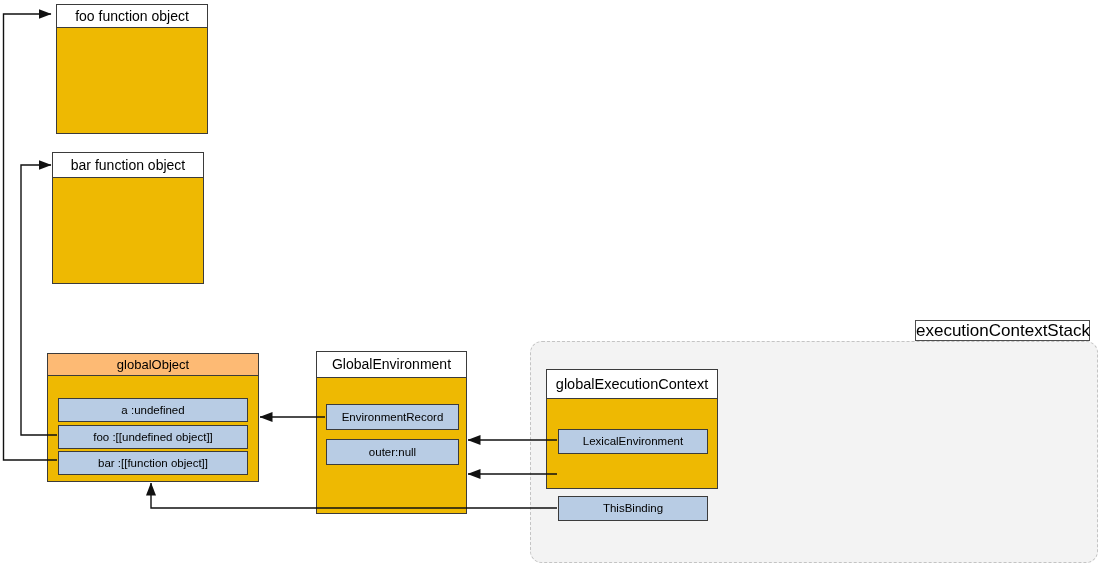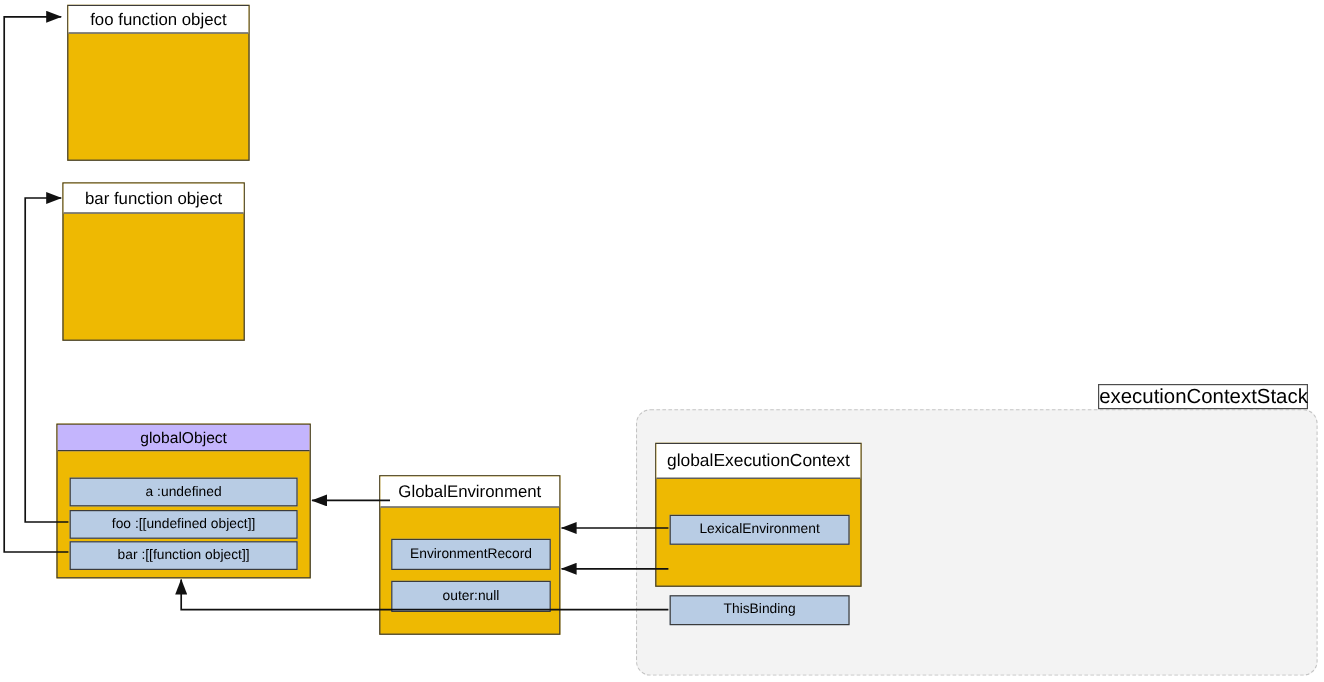--- a/index.html
+++ b/index.html
@@ -48,21 +48,21 @@
   .box-title {
     height: var(--th);
     line-height: var(--th);
     background: #ffffff;
     border-bottom: 1.5px solid #3b3b3b;
     text-align: center;
     font-size: var(--tf, 14px);
     white-space: nowrap;
     overflow: hidden;
   }
-  .box-title.blue { background: #c4b5fd; }
+  .box-title.blue { background: #fdba74; }
 
   .row {
     position: absolute;
     background: #b8cce4;
     border: 1.3px solid #3b3b3b;
     box-sizing: border-box;
     text-align: center;
     font-size: 11.5px;
     white-space: nowrap;
     overflow: hidden;
@@ -91,21 +91,21 @@
     <div class="box-title" style="--th:24px; --tf:14px;">bar function object</div>
   </div>
 
   <div class="box" style="left:47px; top:353px; width:212px; height:129px;">
     <div class="box-title blue" style="--th:21px; --tf:13px;">globalObject</div>
     <div class="row" style="left:10px; top:44px; width:190px; height:24px; line-height:22px;">a :undefined</div>
     <div class="row" style="left:10px; top:71px; width:190px; height:24px; line-height:22px;">foo :[[undefined object]]</div>
     <div class="row" style="left:10px; top:97px; width:190px; height:24px; line-height:22px;">bar :[[function object]]</div>
   </div>
 
-  <div class="box" style="left:316px; top:351px; width:151px; height:133px;margin-top:45px;">
+  <div class="box" style="left:316px; top:351px; width:151px; height:163px;">
     <div class="box-title" style="--th:25px; --tf:14px;">GlobalEnvironment</div>
     <div class="row" style="left:9px; top:52px; width:133px; height:26px; line-height:24px;">EnvironmentRecord</div>
     <div class="row" style="left:9px; top:87px; width:133px; height:26px; line-height:24px;">outer:null</div>
   </div>
 
   <div class="box" style="left:546px; top:369px; width:172px; height:120px;">
     <div class="box-title" style="--th:28px; --tf:14.5px;">globalExecutionContext</div>
     <div class="row" style="left:11px; top:59px; width:150px; height:25px; line-height:23px;">LexicalEnvironment</div>
     <div class="row" style="left:11px; top:126px; width:150px; height:25px; line-height:23px;">ThisBinding</div>
   </div>

